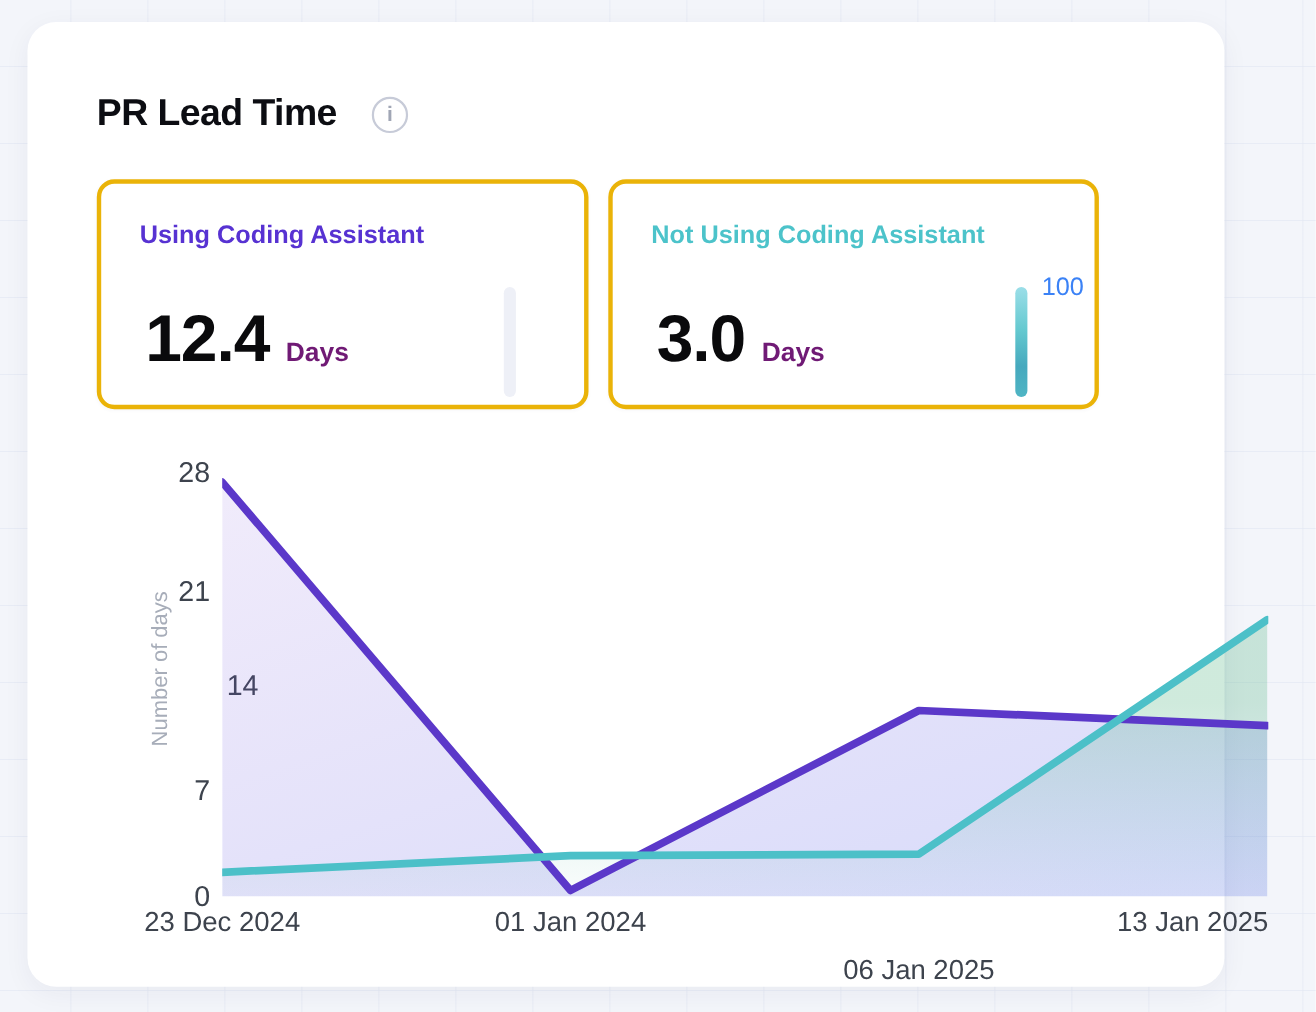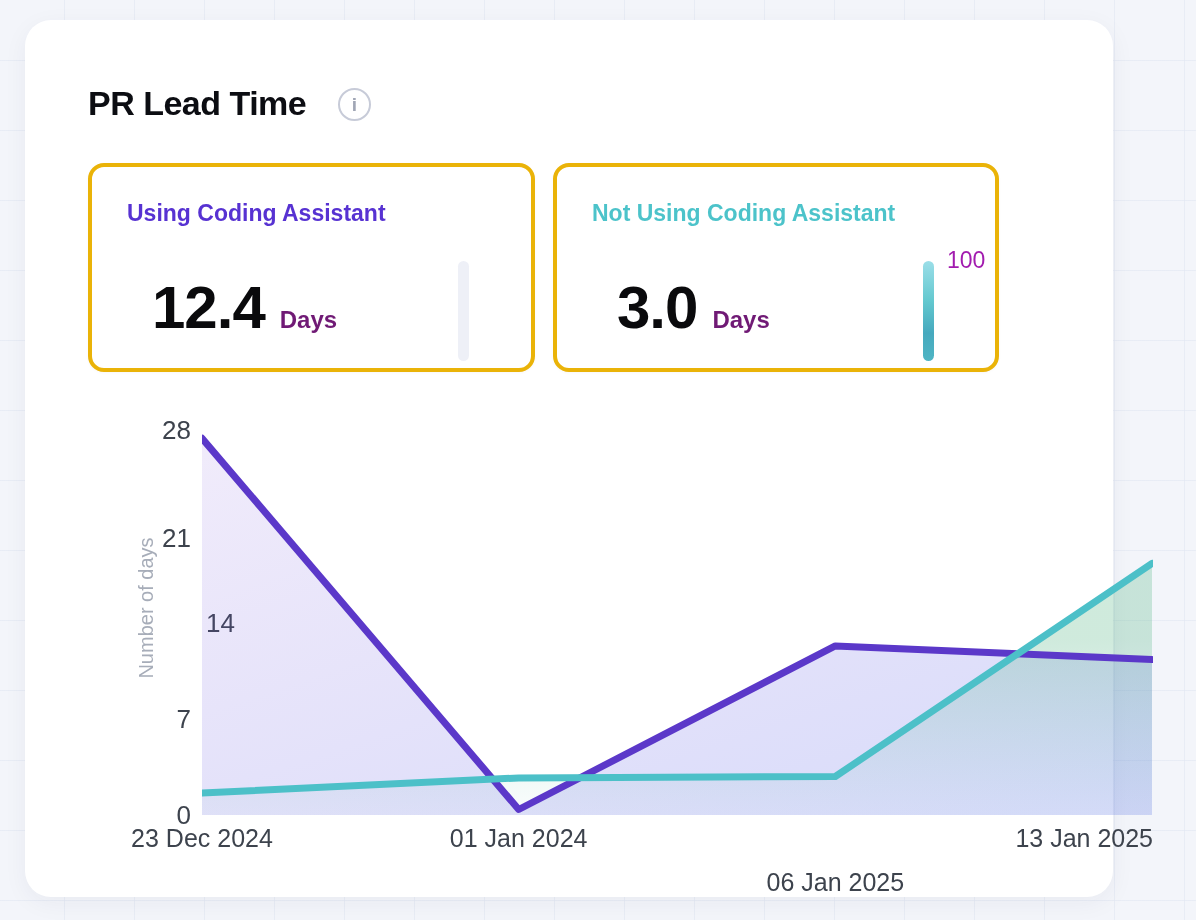--- a/index.html
+++ b/index.html
@@ -34,27 +34,27 @@
   }
 
   .stat-card {
     position:absolute; top:143px; height:209px;
     background:#fff; border:4px solid #eab308; border-radius:16px;
     box-shadow:0 1px 3px rgba(30,41,82,.03);
   }
   .stat-card.c1 { left:63px;  width:447px; }
   .stat-card.c2 { left:528px; width:446px; }
   .stat-label { position:absolute; left:35px; top:33px; font-size:23px; font-weight:700; }
-  .stat-value-row { position:absolute; left:40px; top:106px; display:flex; align-items:baseline;margin-left:20px; }
+  .stat-value-row { position:absolute; left:40px; top:106px; display:flex; align-items:baseline; }
   .stat-value { font-size:60px; font-weight:700; color:#0a0a0c; letter-spacing:-1px; }
   .stat-unit  { font-size:24px; font-weight:700; color:#701a75; margin-left:15px; }
   .gauge { position:absolute; left:366px; top:94px; width:11px; height:100px; border-radius:6px; }
   .gauge.empty { background:#eef0f7; }
   .gauge.teal  { background:linear-gradient(to bottom,#9bdee8 0%,#63c8cf 40%,#46a9be 72%,#4fb5c4 100%); }
-  .gauge-max { position:absolute; left:390px; top:80px; font-size:23px; color:#a21caf; }
+  .gauge-max { position:absolute; left:390px; top:80px; font-size:23px; color:#3b82f6; }
 
   .ytick {
     position:absolute; transform:translate(-100%,-50%);
     font-size:26px; color:#3d434d;text-align:center;
   }
   .xlabel { position:absolute; font-size:25px; color:#3d434d; white-space:nowrap; }
   .y-axis-title {
     position:absolute; left:121px; top:588px;
     transform:translate(-50%,-50%) rotate(-90deg);
     font-size:20px; color:#a7adb9; white-space:nowrap;

